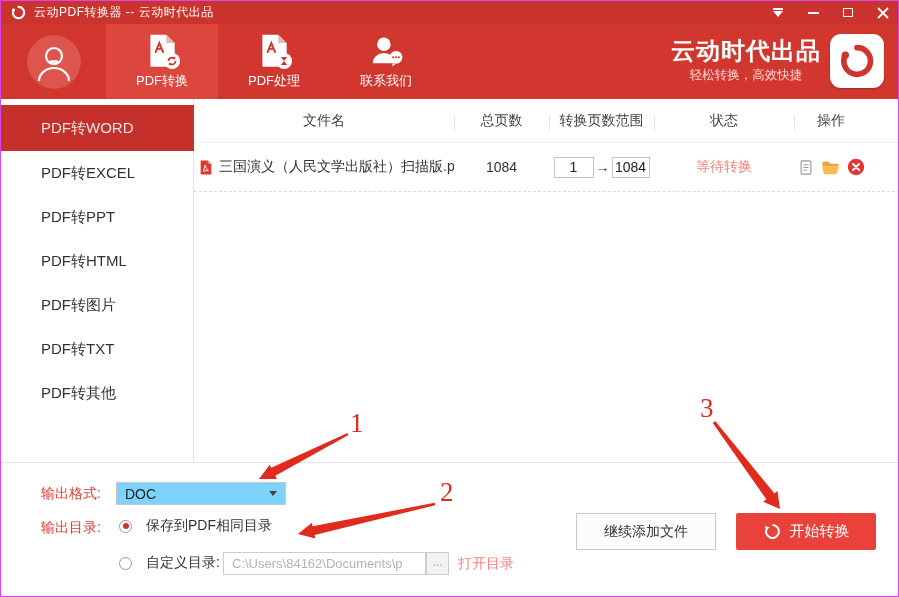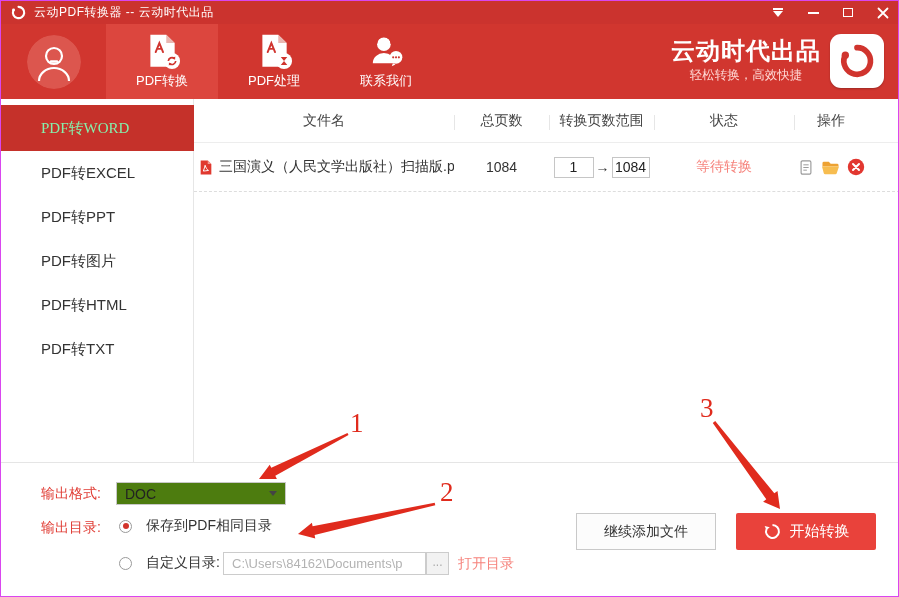--- a/index.html
+++ b/index.html
@@ -27,42 +27,42 @@
   .tab .tab-label { color:#fff; font-size:13px; margin-top:2px; }
   .brand { position:absolute; right:14px; top:10px; display:flex; align-items:center; gap:9px;margin-left:33px; }
   .brand-text { text-align:center; }
   .brand-title { color:#fff; font-size:24px; font-weight:bold; letter-spacing:1px; line-height:1.1; }
   .brand-slogan { color:#ffd9d6; font-size:12.5px; margin-top:2px; }
   .brand-logo { width:54px; height:54px; background:#fff; border-radius:11px; display:flex; align-items:center; justify-content:center; box-shadow:0 1px 2px rgba(0,0,0,.25); }
 
   
   .sidebar { position:absolute; left:0; top:98px; width:193px; height:363px; background:#fff; border-right:1px solid #e6e6e6; padding-top:6px; }
   .side-item { height:44px; line-height:44px; padding-left:40px; font-size:15px; color:#333; cursor:pointer; }
-  .side-item.active { background:#c5312a; color:#86efac; height:46px; line-height:46px; margin-right:-1px;font-family:Liberation Serif, serif; }
+  .side-item.active { background:#c5312a; color:#e5e5e5; height:46px; line-height:46px; margin-right:-1px; }
 
   
   .main { position:absolute; left:193px; top:98px; width:706px; height:363px; background:#fff; }
   .thead { display:flex; height:44px; align-items:center; border-bottom:1px solid #ededed; color:#444; font-size:14px; }
   .tcell { display:flex; align-items:center; justify-content:center; position:relative; }
   .c-name{ width:260px; } .c-total{ width:95px; } .c-range{ width:105px; } .c-status{ width:140px; } .c-ops{ width:106px; padding-right:32px; }
   .thead .tcell + .tcell::before { content:""; position:absolute; left:0; top:3px; height:15px; width:1px; background:#e6e6e6; }
   .trow { display:flex; height:49px; align-items:center; border-bottom:1px dashed #ddd; font-size:14px; color:#333; }
   .trow .c-name { justify-content:flex-start; padding-left:4px; gap:5px; }
   .file-name { white-space:nowrap; overflow:hidden; }
   .range-input { width:40px; height:21px; border:1px solid #c6c6c6; text-align:center; font-size:14px; color:#222; font-family:"Liberation Sans",sans-serif; }
   .range-input.to { width:38px; }
   .range-arrow { margin:0 2px; color:#333; font-size:14px; }
   .status-text { color:#f6837c; }
   .ops { gap:7px; }
   .op-icon { cursor:pointer; display:flex; }
 
   
   .bottom { position:absolute; left:0; top:461px; right:0; bottom:0; background:#fff; border-top:1px solid #e5e5e5; }
   .red-label { position:absolute; color:#e03c34; font-size:14px; }
-  .select-box { position:absolute; left:115px; top:19px; width:170px; height:23px; border:1px solid #c8c8c8; background:#4d7c0f; display:flex; align-items:center; padding:0 8px; font-size:14px; color:#222; cursor:pointer; }
+  .select-box { position:absolute; left:115px; top:19px; width:170px; height:23px; border:1px solid #c8c8c8; background:#7dd3fc; display:flex; align-items:center; padding:0 8px; font-size:14px; color:#222; cursor:pointer; }
   .select-box .sel-arrow { margin-left:auto; width:0; height:0; border-left:4.5px solid transparent; border-right:4.5px solid transparent; border-top:5.5px solid #444; }
   .radio-row { position:absolute; display:flex; align-items:center; gap:14px; font-size:14px; color:#333; }
   .radio { width:13px; height:13px; border-radius:50%; border:1px solid #9a9a9a; background:#fff; position:relative; cursor:pointer; flex:none; }
   .radio.checked::after { content:""; position:absolute; left:2.5px; top:2.5px; width:6px; height:6px; border-radius:50%; background:#d2342c; }
   .path-input { position:absolute; left:222px; top:89px; width:203px; height:23px; border:1px solid #ccc; color:#b3b3b3; font-size:13px; padding:0 8px; font-family:"Liberation Sans",sans-serif; }
   .browse-btn { position:absolute; left:425px; top:89px; width:23px; height:23px; border:1px solid #ccc; background:#f2f2f2; color:#aaa; font-size:12px; line-height:18px; text-align:center; cursor:pointer; }
   .open-dir { position:absolute; left:457px; top:92px; color:#f6837c; font-size:14px; cursor:pointer; }
   .btn-add { position:absolute; left:575px; top:50px; width:140px; height:37px; background:#fcfcfc; border:1px solid #c9c9c9; font-size:14px; color:#333; cursor:pointer; display:flex; align-items:center; justify-content:center; }
   .btn-start { position:absolute; left:735px; top:50px; width:140px; height:37px; background:#e9423b; border:none; border-radius:2px; color:#fff; font-size:15px; cursor:pointer; display:flex; align-items:center; justify-content:center; gap:8px; }
 
@@ -160,23 +160,24 @@
           <circle cx="5" cy="8.5" r="2.2" fill="#d0342e"></circle>
         </svg>
       </div>
     </div>
   </div>
 
   <div class="sidebar">
     <div class="side-item active">PDF转WORD</div>
     <div class="side-item">PDF转EXCEL</div>
     <div class="side-item">PDF转PPT</div>
+    <div class="side-item">PDF转HTML</div>
     <div class="side-item">PDF转图片</div>
-    <div class="side-item">PDF转HTML</div>
     <div class="side-item">PDF转TXT</div>
+    <div class="side-item">PDF转其他</div>
   </div>
 
   <div class="main">
     <div class="thead">
       <div class="tcell c-name">文件名</div>
       <div class="tcell c-total">总页数</div>
       <div class="tcell c-range">转换页数范围</div>
       <div class="tcell c-status">状态</div>
       <div class="tcell c-ops">操作</div>
     </div>

